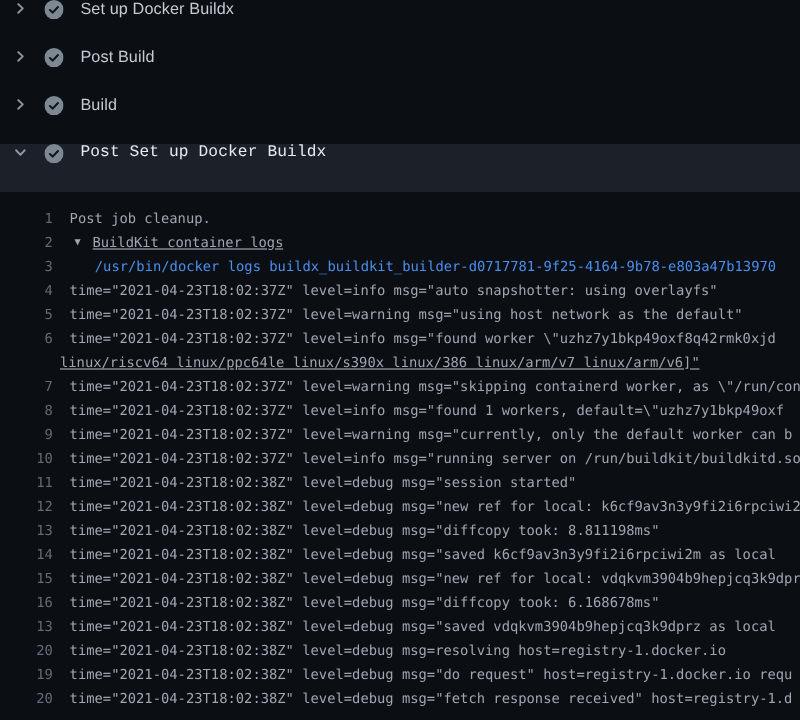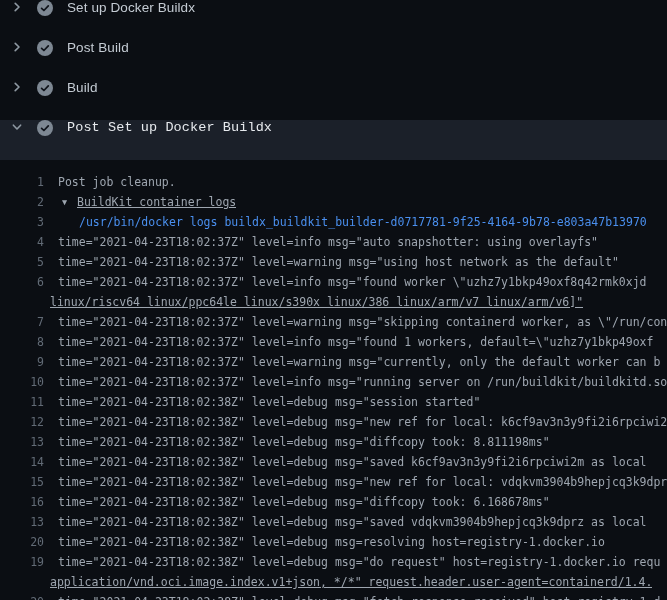--- a/index.html
+++ b/index.html
@@ -210,25 +210,20 @@
         <div class="lrow k-normal">
     <span class="ln">20</span>
     
     <span class="tx">time="2021-04-23T18:02:38Z" level=debug msg=resolving host=registry-1.docker.io</span>
   </div>
         <div class="lrow k-normal">
     <span class="ln">19</span>
     
     <span class="tx">time="2021-04-23T18:02:38Z" level=debug msg="do request" host=registry-1.docker.io requ</span>
   </div>
-        <div class="lrow k-cont">
-    <span class="ln"></span>
-    
-    <span class="tx">application/vnd.oci.image.index.v1+json, */*" request.header.user-agent=containerd/1.4.</span>
-  </div>
         <div class="lrow k-normal">
     <span class="ln">20</span>
     
     <span class="tx">time="2021-04-23T18:02:38Z" level=debug msg="fetch response received" host=registry-1.d</span>
   </div>
       </div>
   </div>
 </div>
 
 </body></html>

